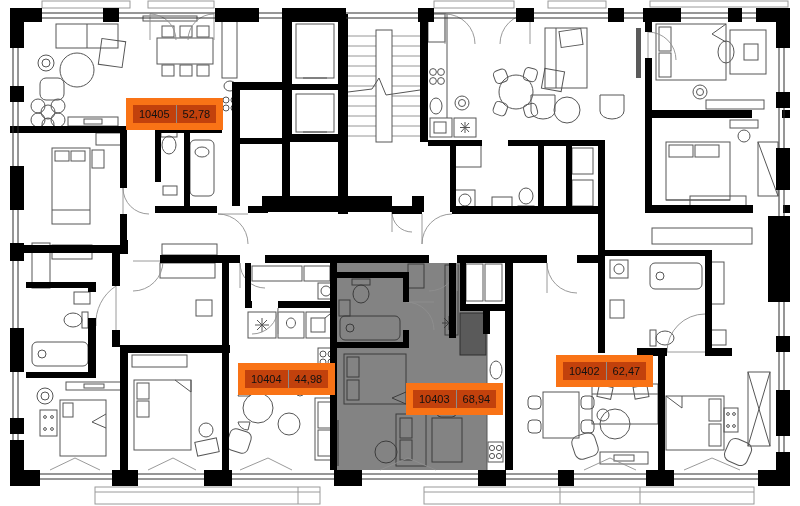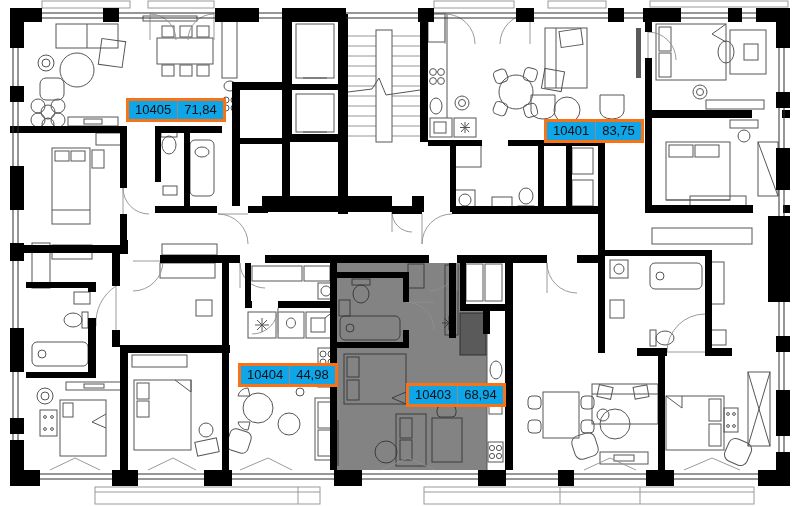--- a/index.html
+++ b/index.html
@@ -7,22 +7,22 @@
          font-family:"Liberation Sans",sans-serif;}
   svg{position:absolute;left:0;top:0;}
   .w{fill:#000;}
   .f{fill:none;stroke:#565656;stroke-width:1;}
   .fw{fill:#fff;stroke:#565656;stroke-width:1;}
   .fd{fill:none;stroke:#3c3c3c;stroke-width:1;}
   .win{stroke:#2e2e2e;stroke-width:1;}
   .door{fill:none;stroke:#8f8f8f;stroke-width:0.9;}
   .bal{fill:none;stroke:#9a9a9a;stroke-width:1;}
   .tread{stroke:#8a8a8a;stroke-width:0.9;}
-  .unit-label{position:absolute;display:flex;border:3px solid #f97316;background:#0ea5e9;
-      font-size:13px;line-height:18px;color:#111;white-space:nowrap;cursor:pointer;}
+  .unit-label{position:absolute;display:flex;border:7px solid #f97316;background:#c2410c;
+      font-size:11px;line-height:18px;color:#111;white-space:nowrap;cursor:pointer;}
   .unit-label .cell{padding:0 6px;}
   .unit-label .cell.num{border-right:1px solid #8c8c8c;}
 </style>
 </head>
 <body>
 
 <div class="stage">
 <svg width="800" height="506" viewBox="0 0 800 506">
 <defs>
   <pattern id="zig" width="8" height="13" patternUnits="userSpaceOnUse">
@@ -695,27 +695,27 @@
         <path class="door" d="M148,470 L173,458 L196,470"></path>
   <path class="door" d="M240,470 L268,458 L292,470"></path>
         <path class="door" d="M380,470 L408,458 L436,470"></path>
   <path class="door" d="M584,470 L610,458 L636,470"></path>
         <path class="door" d="M684,470 L712,458 L740,470"></path>
 </g>
 </svg>
 
 <div class="unit-label" style="left:126px;top:98px">
   <span class="cell num">10405</span>
-      <span class="cell">71,84</span>
-</div>
-<div class="unit-label" style="left:544px;top:119px">
-  <span class="cell num">10401</span>
-      <span class="cell">83,75</span>
+      <span class="cell">52,78</span>
 </div>
 <div class="unit-label" style="left:238px;top:363px">
   <span class="cell num">10404</span>
       <span class="cell">44,98</span>
 </div>
 <div class="unit-label" style="left:406px;top:383px">
   <span class="cell num">10403</span>
       <span class="cell">68,94</span>
 </div>
+<div class="unit-label" style="left:556px;top:355px">
+  <span class="cell num">10402</span>
+      <span class="cell">62,47</span>
 </div>
+</div>
 
 </body></html>

